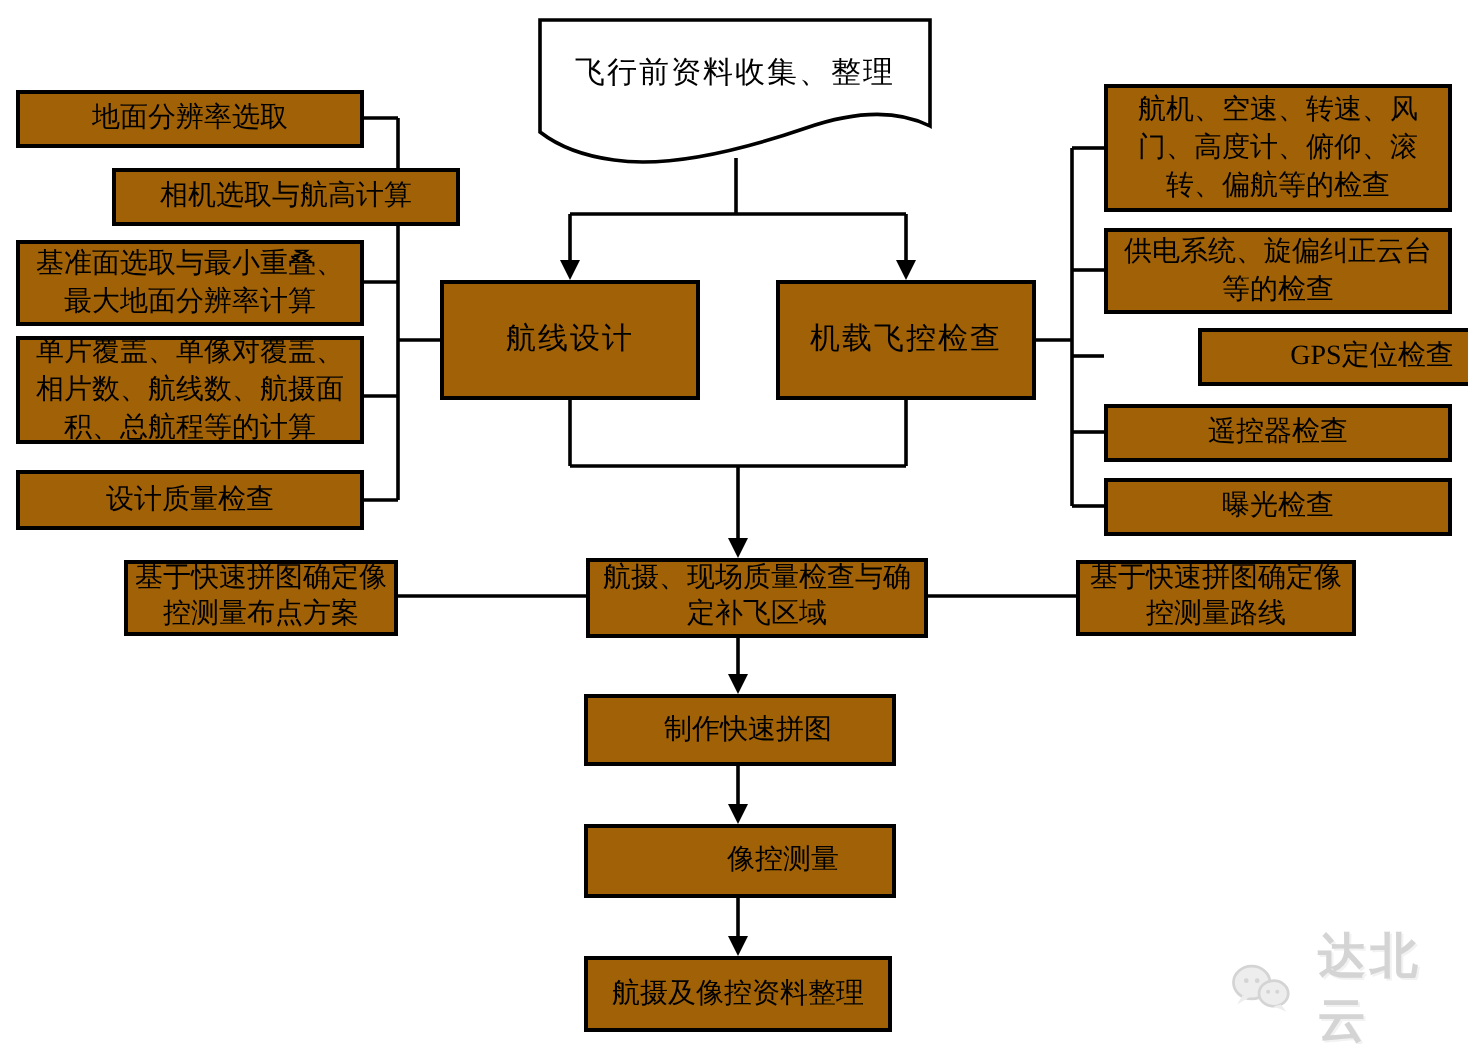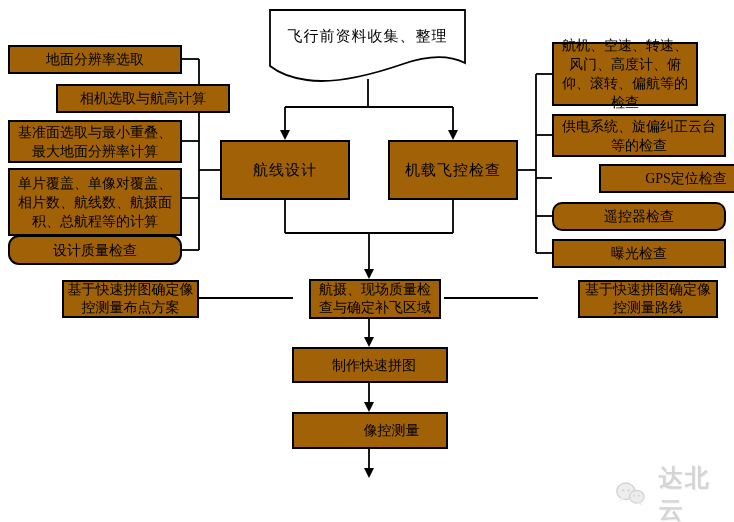--- a/index.html
+++ b/index.html
@@ -93,65 +93,68 @@
 
   <div class="node" style="left:8px;top:45px;width:174px;height:29px;">
     <span>地面分辨率选取</span>
   </div>
   <div class="node" style="left:8px;top:84px;width:174px;height:29px;margin-left:48px;">
     <span>相机选取与航高计算</span>
   </div>
   <div class="node" style="left:8px;top:120px;width:174px;height:43px;">
     <span>基准面选取与最小重叠、最大地面分辨率计算</span>
   </div>
-  <div class="node" style="left:8px;top:168px;width:174px;height:68px;">
+  <div class="node" style="left:8px;top:168px;width:174px;height:54px;">
     <span>单片覆盖、单像对覆盖、相片数、航线数、航摄面积、总航程等的计算</span>
   </div>
-  <div class="node" style="left:8px;top:235px;width:174px;height:30px;border-radius:11px;">
+  <div class="node" style="left:8px;top:235px;width:174px;height:30px;">
     <span>设计质量检查</span>
   </div>
 
   <div class="node big" style="left:220px;top:140px;width:130px;height:60px;">
     <span>航线设计</span>
   </div>
   <div class="node big" style="left:388px;top:140px;width:130px;height:60px;font-family:Liberation Serif, serif;">
     <span>机载飞控检查</span>
   </div>
 
-  <div class="node" style="left:552px;top:42px;width:146px;height:64px;text-align:center;">
+  <div class="node" style="left:552px;top:42px;width:174px;height:64px;text-align:center;">
     <span>航机、空速、转速、风门、高度计、俯仰、滚转、偏航等的检查</span>
   </div>
   <div class="node" style="left:552px;top:114px;width:174px;height:43px;">
     <span>供电系统、旋偏纠正云台等的检查</span>
   </div>
   <div class="node" style="left:552px;top:164px;width:174px;height:29px;margin-left:47px;">
     <span>GPS定位检查</span>
   </div>
-  <div class="node" style="left:552px;top:202px;width:174px;height:29px;border-radius:10px;">
+  <div class="node" style="left:552px;top:202px;width:174px;height:29px;">
     <span>遥控器检查</span>
   </div>
   <div class="node" style="left:552px;top:239px;width:174px;height:29px;">
     <span>曝光检查</span>
   </div>
 
   <div class="node" style="left:62px;top:280px;width:137px;height:38px;line-height:18px;">
     <span>基于快速拼图确定像控测量布点方案</span>
   </div>
-  <div class="node" style="left:309px;top:279px;width:132px;height:40px;line-height:18px;">
+  <div class="node" style="left:293px;top:279px;width:171px;height:40px;line-height:18px;">
     <span>航摄、现场质量检查与确定补飞区域</span>
   </div>
-  <div class="node" style="left:538px;top:280px;width:140px;height:38px;line-height:18px;margin-left:40px;">
+  <div class="node" style="left:538px;top:280px;width:140px;height:38px;line-height:18px;">
     <span>基于快速拼图确定像控测量路线</span>
   </div>
 
   <div class="node" style="left:292px;top:347px;width:156px;height:36px;padding-left:11px;">
     <span>制作快速拼图</span>
   </div>
   <div class="node" style="left:292px;top:412px;width:156px;height:37px;padding-left:46px;">
     <span>像控测量</span>
+  </div>
+  <div class="node" style="left:292px;top:478px;width:154px;height:38px;">
+    <span>航摄及像控资料整理</span>
   </div>
 
   <div id="watermark">
     <svg width="36" height="32" viewBox="0 0 36 32">
       <g fill="#ededed" stroke="#d4d4d4" stroke-width="1.5">
         <ellipse cx="13" cy="13" rx="10" ry="9"></ellipse>
         <path d="M8,20 L5,25 L12,21 Z" stroke="none" fill="#ededed"></path>
         <ellipse cx="25" cy="19" rx="8" ry="7"></ellipse>
         <path d="M29,25 L32,29 L25,26 Z" stroke="none" fill="#ededed"></path>
       </g>

